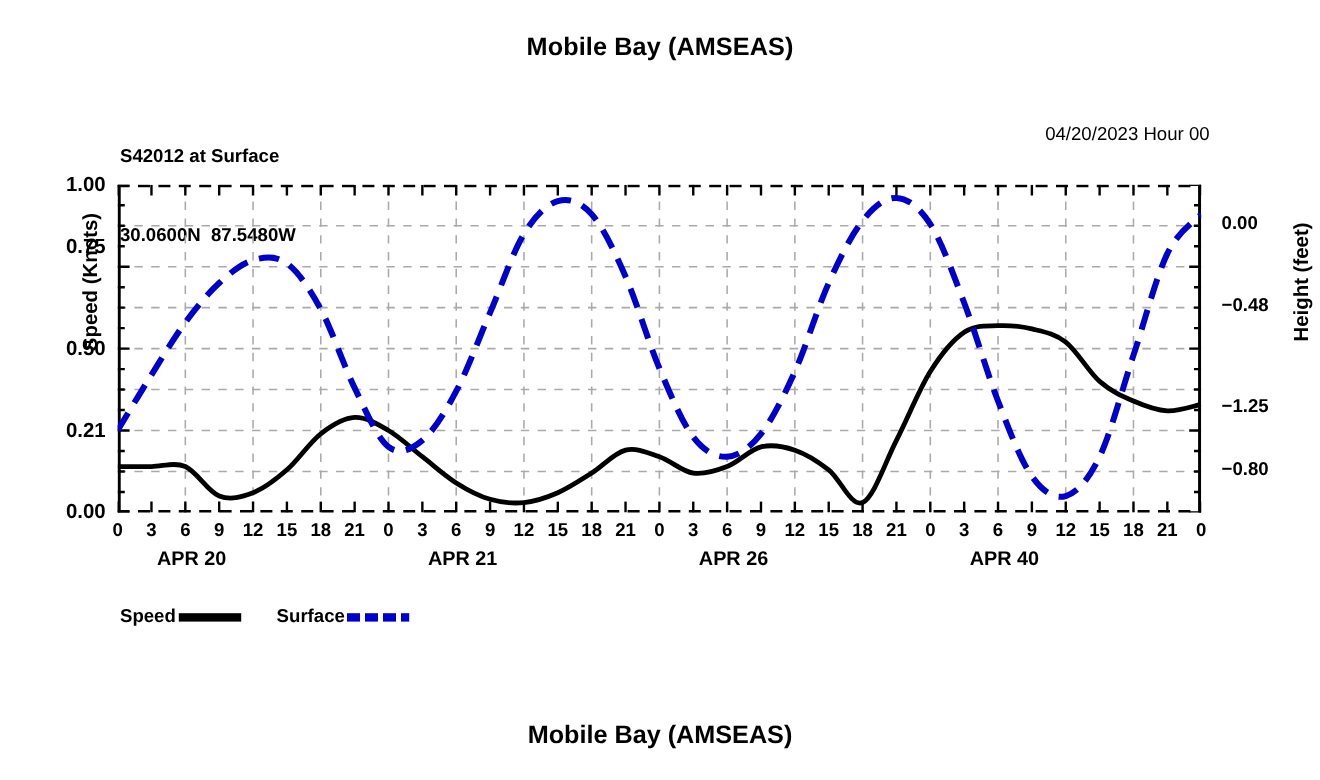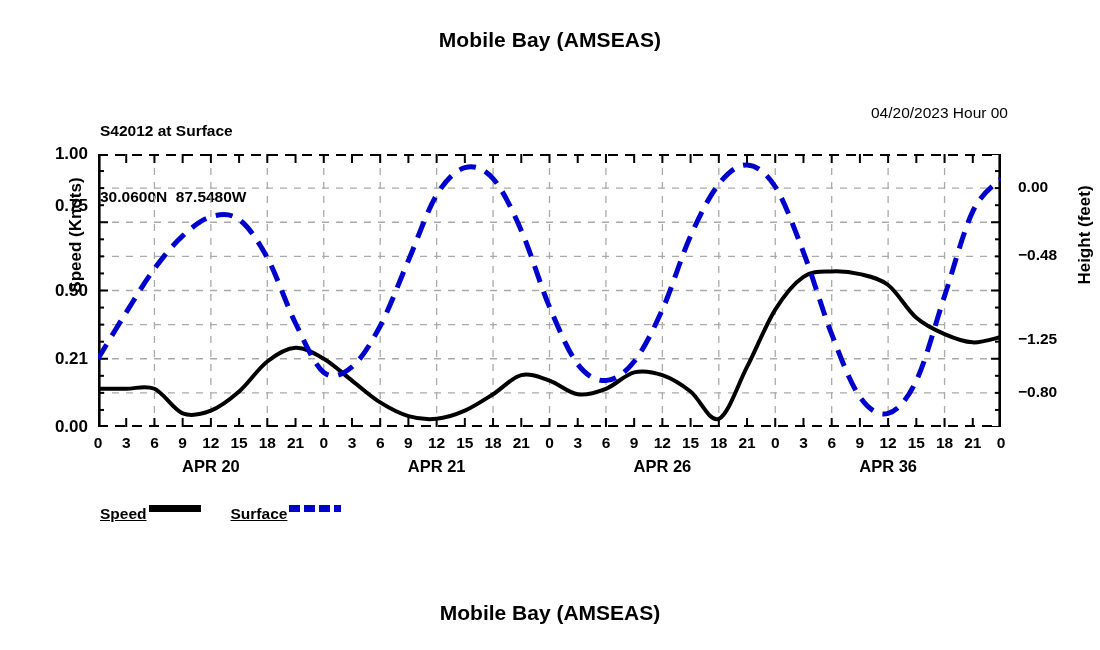--- a/index.html
+++ b/index.html
@@ -122,21 +122,20 @@
     font-weight: bold;
     text-align: center;
     width: 30px;
     margin-left: -15px;
   }
   .daylabel {
     position: absolute;
     top: 457px;
     font-size: 16.5px;
     font-weight: bold;
-    text-align: center;
     width: 160px;
     margin-left: -80px;
   }
   .xaxis-title {
     position: absolute;
     top: 481px;
     left: 0;
     width: 1100px;
     text-align: center;
     font-size: 17.5px;
@@ -147,21 +146,21 @@
   .legend {
     position: absolute;
     left: 100px;
     top: 505px;
     display: flex;
     align-items: center;
     gap: 0px;
   }
   .legend-item {
     display: flex;
-    text-decoration: underline;
+    align-items: center;
   }
   .legend-label {
     font-size: 15.5px;
     font-weight: bold;
     margin-right: 2px;
   }
   .legend-swatch-speed {
     width: 52px;
     height: 7px;
     background: #000000;
@@ -240,21 +239,21 @@
       <div class="xtick" style="left: 888.125px;">12</div>
       <div class="xtick" style="left: 916.344px;">15</div>
       <div class="xtick" style="left: 944.562px;">18</div>
       <div class="xtick" style="left: 972.781px;">21</div>
       <div class="xtick" style="left: 1001px;">0</div>
     </div>
   <div id="day-layer">
       <div class="daylabel" style="left: 210.875px;">APR 20</div>
       <div class="daylabel" style="left: 436.625px;">APR 21</div>
       <div class="daylabel" style="left: 662.375px;">APR 26</div>
-      <div class="daylabel" style="left: 888.125px;">APR 36</div>
+      <div class="daylabel" style="left: 888.125px;">APR 40</div>
     </div>
 
 
   <div class="plot-wrap">
     <svg class="plot-svg" id="plot" width="903" height="273" viewBox="0 0 903 273">
         <line x1="0" y1="238.875" x2="903" y2="238.875" stroke="#aaaaaa" stroke-width="1.3" stroke-dasharray="7,7"></line>
         <line x1="0" y1="204.75" x2="903" y2="204.75" stroke="#aaaaaa" stroke-width="1.3" stroke-dasharray="7,7"></line>
         <line x1="0" y1="170.625" x2="903" y2="170.625" stroke="#aaaaaa" stroke-width="1.3" stroke-dasharray="7,7"></line>
         <line x1="0" y1="136.5" x2="903" y2="136.5" stroke="#aaaaaa" stroke-width="1.3" stroke-dasharray="7,7"></line>
         <line x1="0" y1="102.375" x2="903" y2="102.375" stroke="#aaaaaa" stroke-width="1.3" stroke-dasharray="7,7"></line>

